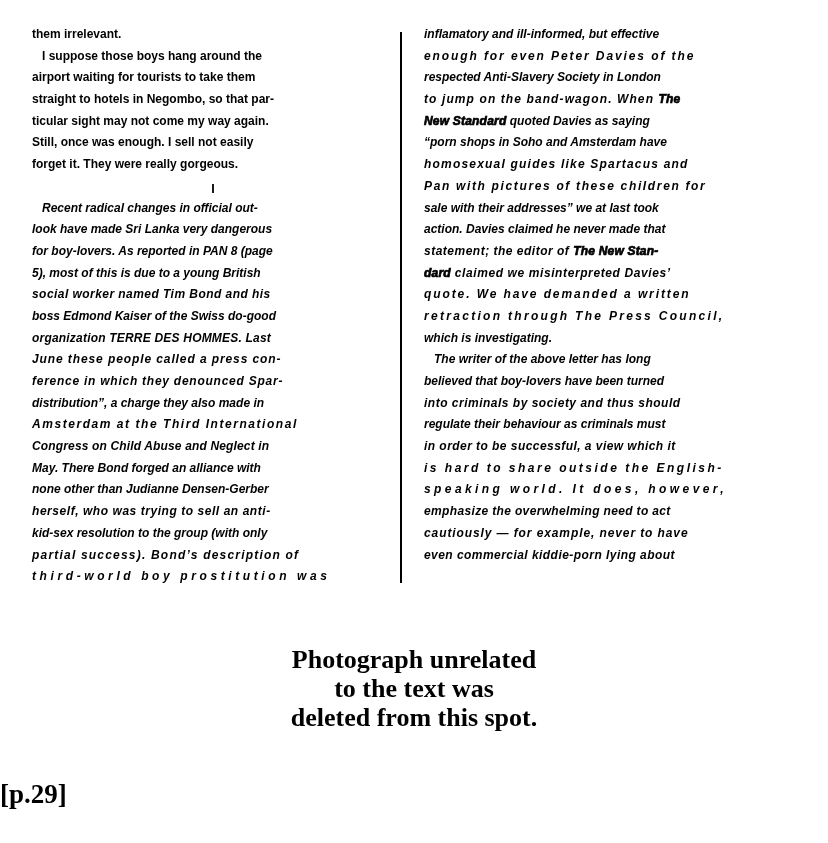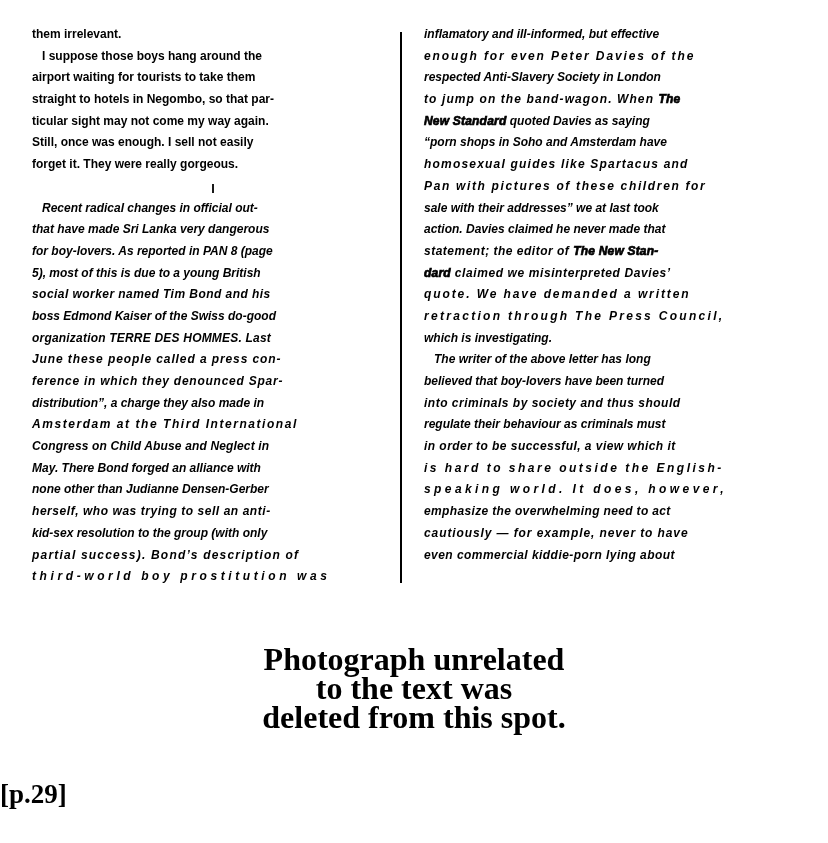--- a/index.html
+++ b/index.html
@@ -75,21 +75,21 @@
 
   
   .notice {
     position: absolute;
     left: 0;
     right: 0;
     top: 645px;
     text-align: center;
     font-family: "Liberation Serif", serif;
     font-weight: bold;
-    font-size: 32px;
+    font-size: 26px;
     line-height: 29px;
     color: #000;
   }
   .notice span { display: block; white-space: pre; }
 
   .pagemark {
     position: absolute;
     left: 0;
     right: 0;
     top: 778px;
@@ -118,21 +118,21 @@
       <span class="ln roman">straight to hotels in Negombo, so that par-</span>
       <span class="ln roman">ticular sight may not come my way again.</span>
       <span class="ln roman">Still, once was enough. I sell not easily</span>
       <span class="ln roman">forget it. They were really gorgeous.</span>
     </div>
 
     <div class="gap"></div>
 
     <div>
       <span class="ln ital">   Recent radical changes in official out-</span>
-      <span class="ln ital">that have made Sri Lanka very dangerous</span>
+      <span class="ln ital">look have made Sri Lanka very dangerous</span>
       <span class="ln ital">for boy-lovers. As reported in PAN 8 (page</span>
       <span class="ln ital">5), most of this is due to a young British</span>
       <span class="ln ital" style="letter-spacing:0.45px">social worker named Tim Bond and his</span>
       <span class="ln ital">boss Edmond Kaiser of the Swiss do-good</span>
       <span class="ln ital" style="letter-spacing:0.2px">organization TERRE DES HOMMES. Last</span>
       <span class="ln ital" style="letter-spacing:0.9px">June these people called a press con-</span>
       <span class="ln ital" style="letter-spacing:0.75px">ference in which they denounced Spar-</span>
       <span class="ln ital">distribution”, a charge they also made in</span>
       <span class="ln ital" style="letter-spacing:1.55px">Amsterdam at the Third International</span>
       <span class="ln ital" style="letter-spacing:0.15px">Congress on Child Abuse and Neglect in</span>

